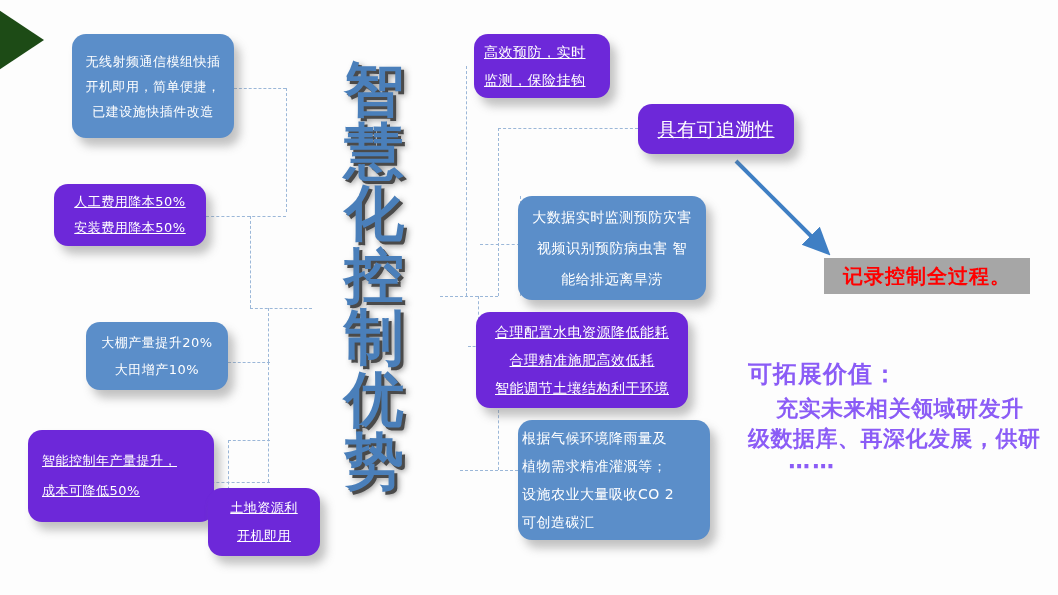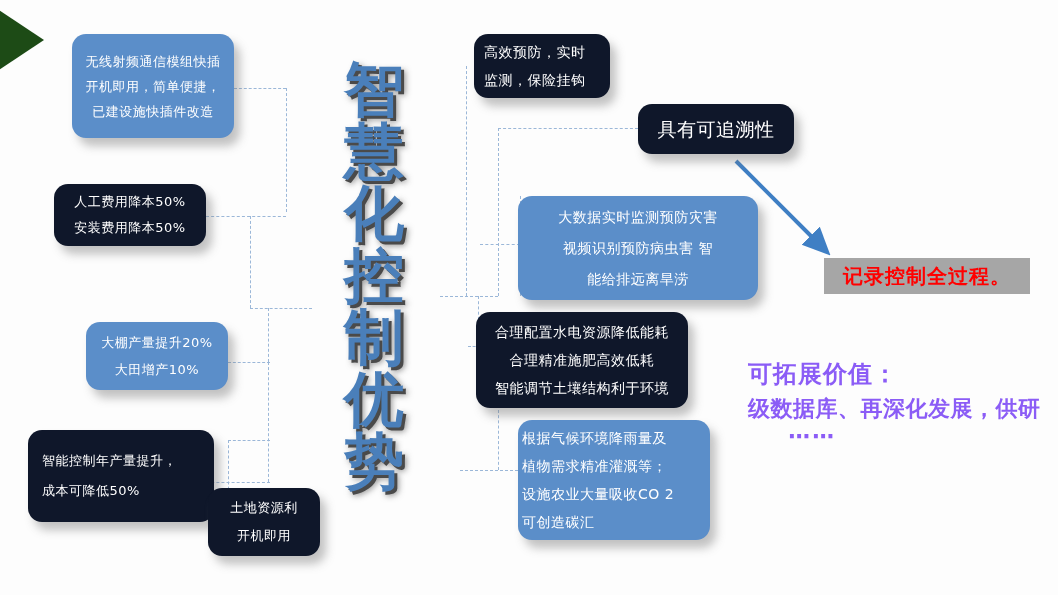--- a/index.html
+++ b/index.html
@@ -19,21 +19,21 @@
     display:flex;
     flex-direction:column;
     justify-content:center;
     box-sizing:border-box;
     box-shadow:6px 8px 10px rgba(120,120,120,0.45);
     letter-spacing:0.5px;
     z-index:6;
   }
   .box .ln{display:block;white-space:nowrap;}
   .box.light{background:#5b8ec9;}
-  .box.dark{background:#0f172a;}
+  .box.dark{background:#6d28d9;text-decoration:underline;}
   .box.ctr{align-items:center;text-align:center;}
   .box.lft{align-items:flex-start;text-align:left;}
 
   
   .dline{position:absolute;z-index:2;}
   .dline.h{border-top:1px dashed #9bb7d8;height:0;}
   .dline.v{border-left:1px dashed #9bb7d8;width:0;}
 
   
   #vtitle{
@@ -146,21 +146,21 @@
 
   <div class="box dark lft" style="left:474px;top:34px;width:136px;height:64px;font-size:14px;line-height:28px;padding:0 10px;">
     <span class="ln">高效预防，实时</span>
     <span class="ln">监测，保险挂钩</span>
   </div>
 
   <div class="box dark ctr" style="left:638px;top:104px;width:156px;height:50px;font-size:19px;line-height:26px;padding:0 8px;">
     <span class="ln">具有可追溯性</span>
   </div>
 
-  <div class="box light ctr" style="left:518px;top:196px;width:240px;height:104px;font-size:14px;line-height:31px;padding:0 8px;">
+  <div class="box light ctr" style="left:518px;top:196px;width:188px;height:104px;font-size:14px;line-height:31px;padding:0 8px;">
     <span class="ln">大数据实时监测预防灾害</span>
     <span class="ln">视频识别预防病虫害 智</span>
     <span class="ln">能给排远离旱涝</span>
   </div>
 
   <div class="box dark ctr" style="left:476px;top:312px;width:212px;height:96px;font-size:14px;line-height:28px;padding:0 8px;">
     <span class="ln">合理配置水电资源降低能耗</span>
     <span class="ln">合理精准施肥高效低耗</span>
     <span class="ln">智能调节土壤结构利于环境</span>
   </div>
@@ -180,17 +180,18 @@
     </defs>
     <line x1="6" y1="6" x2="92" y2="92" stroke="#3f7fc4" stroke-width="4" marker-end="url(#ahead)"></line>
   </svg>
 
   <div id="record-banner">
     <span>记录控制全过程。</span>
   </div>
 
   <div id="value-block">
     <div class="vb-title">可拓展价值：</div>
+    <div class="vb-line indent">充实未来相关领域研发升</div>
     <div class="vb-line">级数据库、再深化发展，供研</div>
     <div class="vb-dots">⋯⋯</div>
   </div>
 
 </div>
 
 </body></html>

